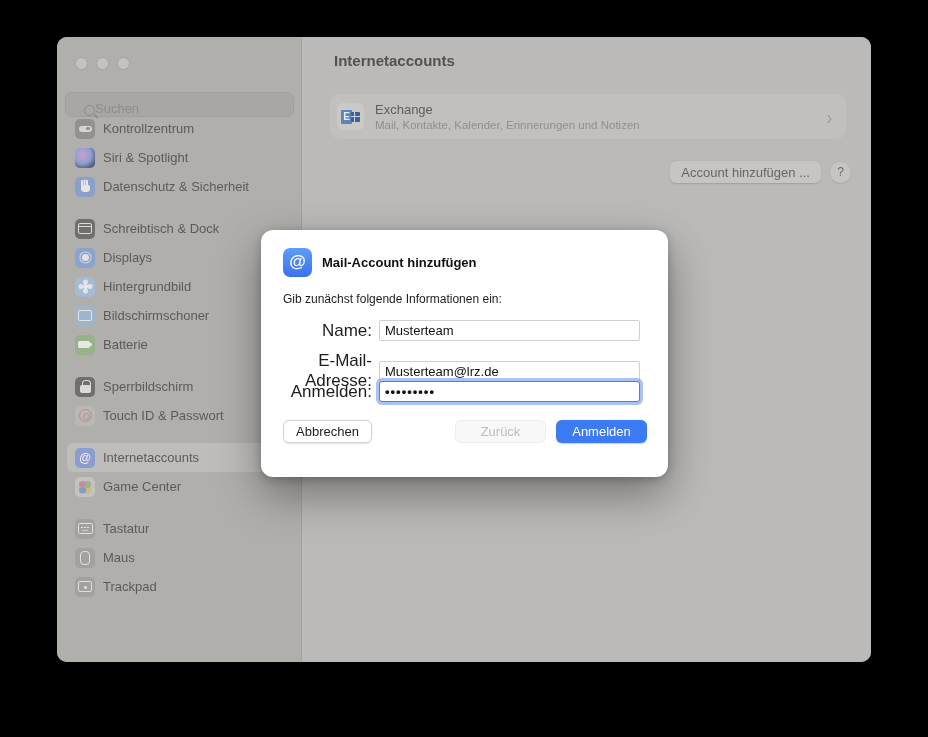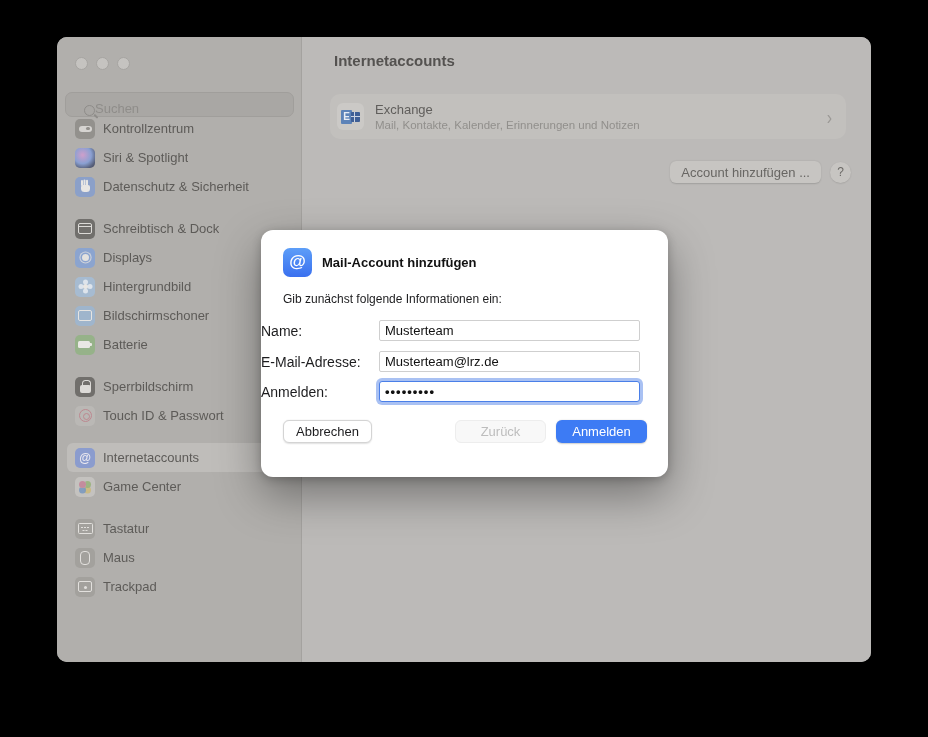--- a/index.html
+++ b/index.html
@@ -152,21 +152,21 @@
     box-shadow:0 18px 45px rgba(0,0,0,0.38), 0 2px 10px rgba(0,0,0,0.22); }
   .dlg-head { position:absolute; left:22px; top:18px; display:flex;
     align-items:center; gap:10px; }
   .at-icon { width:29px; height:29px; border-radius:7px;
     background:linear-gradient(180deg,#5d9ef8 0%,#3a70ef 100%);
     color:#fff; font-size:17px; font-weight:bold; display:flex; align-items:center;
     justify-content:center; padding-bottom:1px; }
   .dlg-title { font-size:13px; font-weight:bold; color:#111; }
   .dlg-sub { position:absolute; left:22px; top:62px; font-size:12px; color:#1d1d1f; }
   .frow { position:absolute; left:0; width:100%; display:flex; align-items:center; }
-  .frow .flabel { width:118px; font-size:14px; color:#1d1d1f;
+  .frow .flabel { width:118px; text-align:right; font-size:17px; color:#1d1d1f;
     padding-right:7px; flex:none; }
   .frow input { width:261px; height:21px; border:1px solid #cfcfcf; border-radius:2px;
     font-size:13px; color:#111; padding:0 5px; outline:none; background:#fff;
     font-family:inherit; }
   .frow input.focused { border:1px solid #4a7fe8;
     box-shadow:0 0 0 3px rgba(99,142,233,0.55); border-radius:3px;
     letter-spacing:1px; font-weight:bold; }
   .row-name { top:90px; } .row-email { top:121px; } .row-pass { top:151px; }
   .dlg-buttons { position:absolute; left:22px; right:21px; top:190px; height:23px; }
   .btn { height:23px; border-radius:6px; font-size:13px; font-family:inherit;

